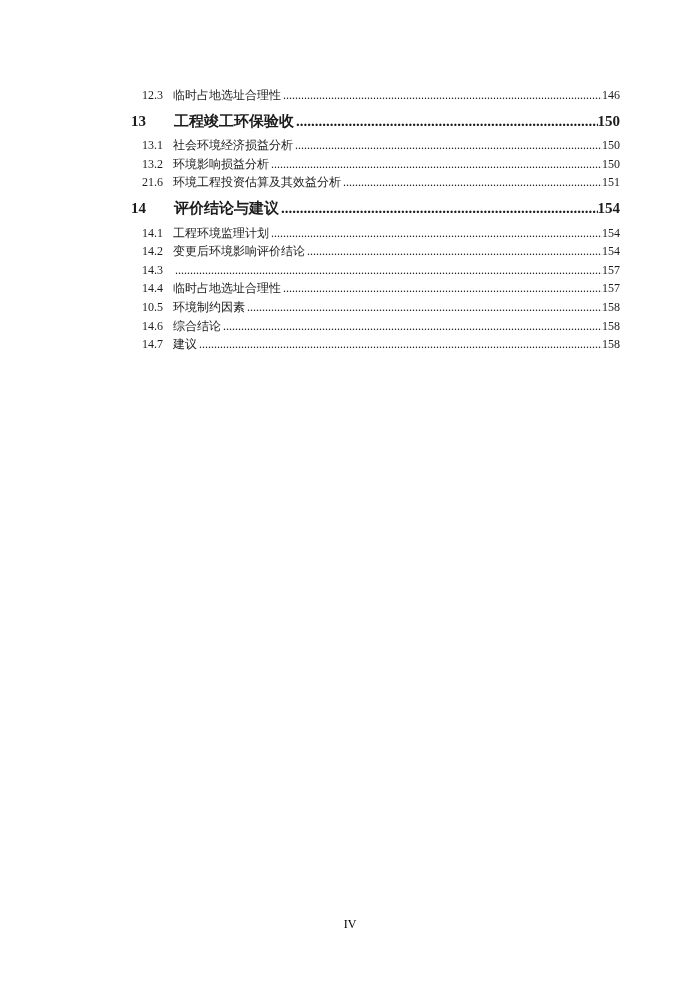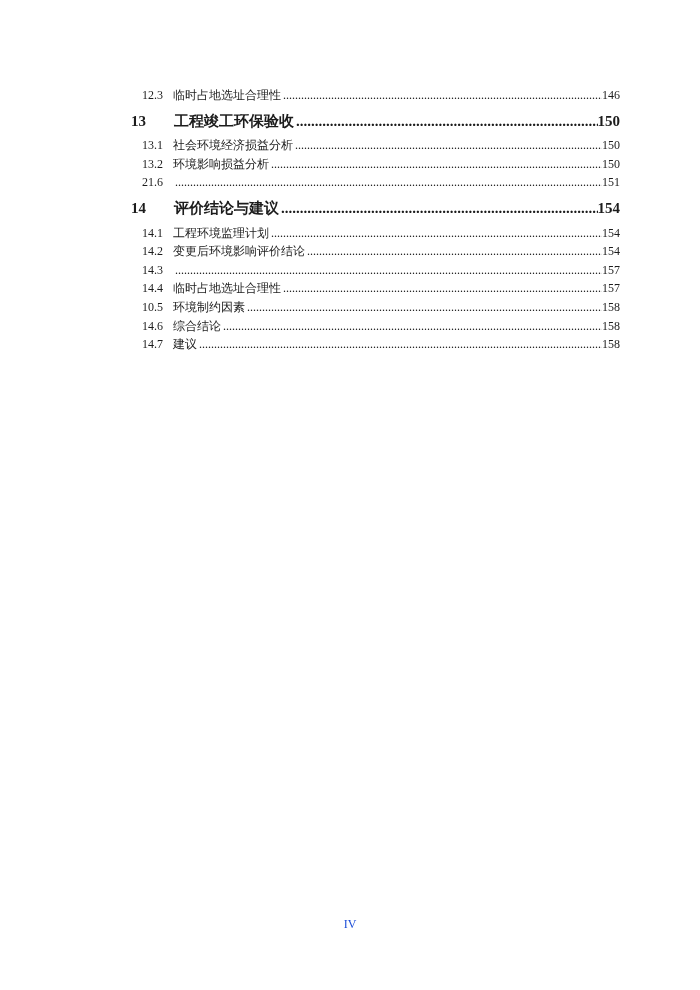--- a/index.html
+++ b/index.html
@@ -67,21 +67,21 @@
     text-align: left;
   }
   .footer {
     position: absolute;
     top: 916px;
     left: 0;
     width: 700px;
     text-align: center;
     font-size: 12px;
     line-height: 16px;
-    color: #1d4ed8;
+    color: #000000;
   }
 </style>
 </head>
 <body>
 
 <div class="page">
   <div class="toc">
       <div class="toc-row lvl2">
         <span class="num">12.3</span>
         <span class="title">临时占地选址合理性</span>
@@ -101,20 +101,21 @@
         <span class="pagenum">150</span>
       </div>
       <div class="toc-row lvl2">
         <span class="num">13.2</span>
         <span class="title">环境影响损益分析</span>
         <span class="dots"></span>
         <span class="pagenum">150</span>
       </div>
       <div class="toc-row lvl2">
         <span class="num">21.6</span>
+        <span class="title">环境工程投资估算及其效益分析</span>
         <span class="dots"></span>
         <span class="pagenum">151</span>
       </div>
       <div class="toc-row lvl1">
         <span class="num">14</span>
         <span class="title">评价结论与建议</span>
         <span class="dots"></span>
         <span class="pagenum">154</span>
       </div>
       <div class="toc-row lvl2">

